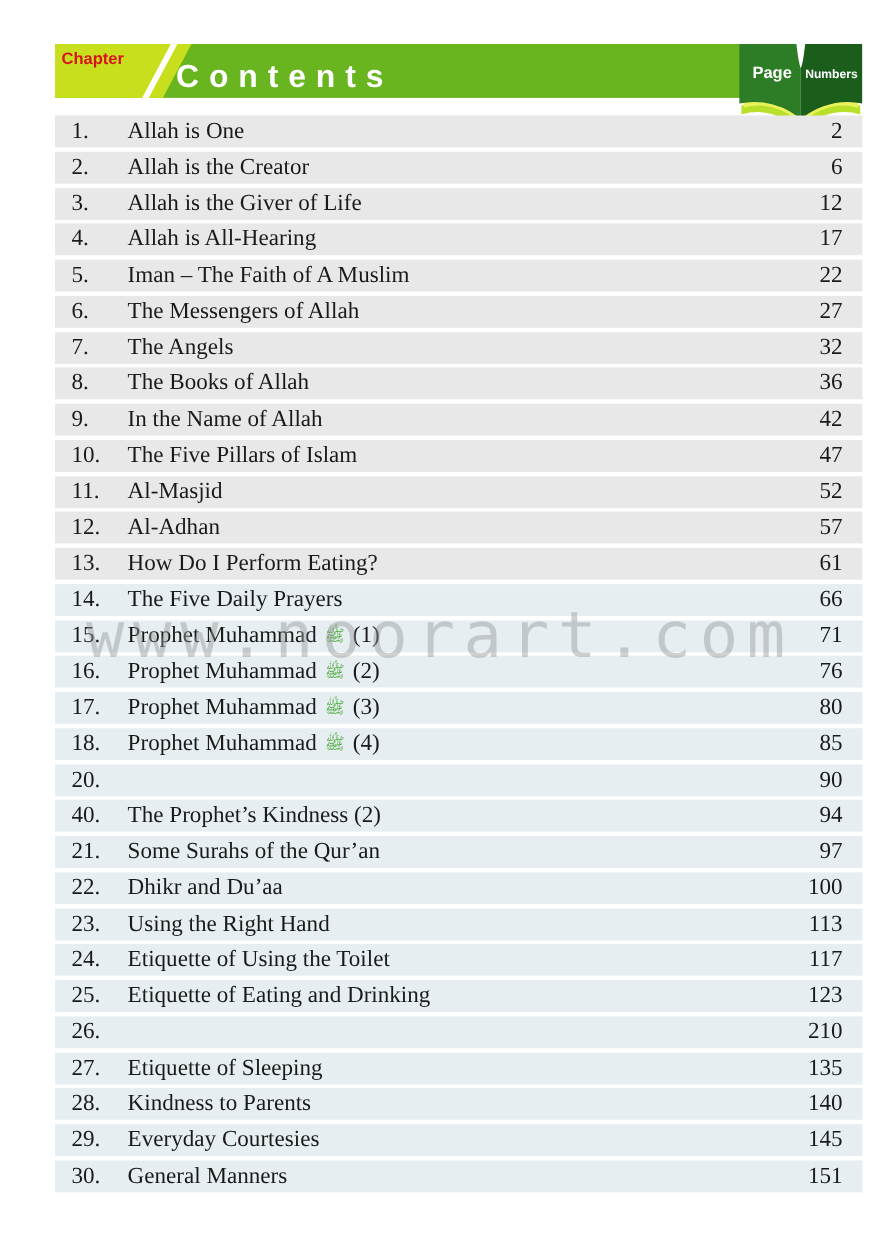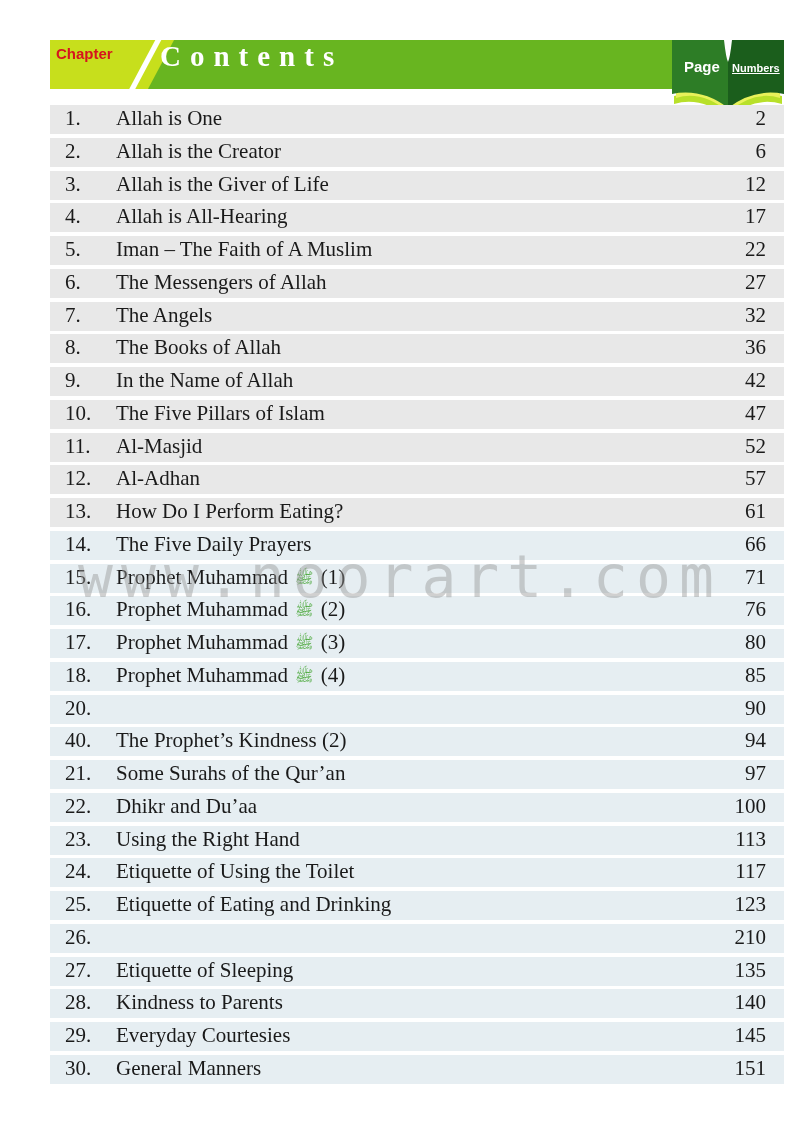--- a/index.html
+++ b/index.html
@@ -21,22 +21,22 @@
   }
   .header .slash-fill {
     position: absolute; left: 64px; top: 0; width: 34px; height: 49px;
     background: #c7df1c; transform: skewX(-28deg); transform-origin: bottom left;
   }
   .chapter-label {
     position: absolute; left: 6px; top: 5px; color: #d6141e;
     font-family: "Liberation Sans", sans-serif; font-weight: bold; font-size: 15px;
   }
   .contents-title {
-    position: absolute; left: 110px; top: 0; color: #ffffff;
-    font-family: Liberation Serif, serif; font-weight: bold; font-size: 29px; letter-spacing: 9px;
+    position: absolute; left: 110px; top: 14px; color: #ffffff;
+    font-family: Liberation Sans, sans-serif; font-weight: bold; font-size: 29px; letter-spacing: 9px;
   }
   .book {
     position: absolute; left: 672px; top: 38px; width: 100px; height: 82px;
   }
   .book-text {
     position: absolute; top: 20px; color: #ffffff; font-family: "Liberation Sans", sans-serif; font-weight: bold;
   }
   .toc {
     position: absolute; left: 50px; top: 105px; width: 734px;
   }
@@ -76,21 +76,21 @@
 </div>
 
 <div class="book">
   <svg width="112" height="82" viewBox="0 0 112 82">
     <path d="M2 58 Q30 50 56 70 Q82 50 110 58 L110 66 Q82 58 56 80 Q30 58 2 66 Z" fill="#b8e02a"></path>
     <path d="M4 54 Q30 46 56 66 Q82 46 108 54 L108 60 Q82 52 56 74 Q30 52 4 60 Z" fill="#e9f25a"></path>
     <path d="M0 2 L52 2 Q54 20 56 24 L56 70 Q30 50 0 56 Z" fill="#2d7d26"></path>
     <path d="M112 2 L60 2 Q58 20 56 24 L56 70 Q82 50 112 56 Z" fill="#1b5e1c"></path>
   </svg>
   <span class="book-text" style="left:12px; font-size:15px;">Page</span>
-  <span class="book-text" style="left:60px; font-size:11px; top:24px;text-decoration:underline;">Numbers</span>
+  <span class="book-text" style="left:60px; font-size:11px; top:24px;">Numbers</span>
 </div>
 
 <div class="toc" id="toc">
     <div class="row">
       <span class="num">1.</span>
       <span class="title"><span>Allah is One</span></span>
       <span class="page">2</span>
     </div>
     <div class="row">
       <span class="num">2.</span>

